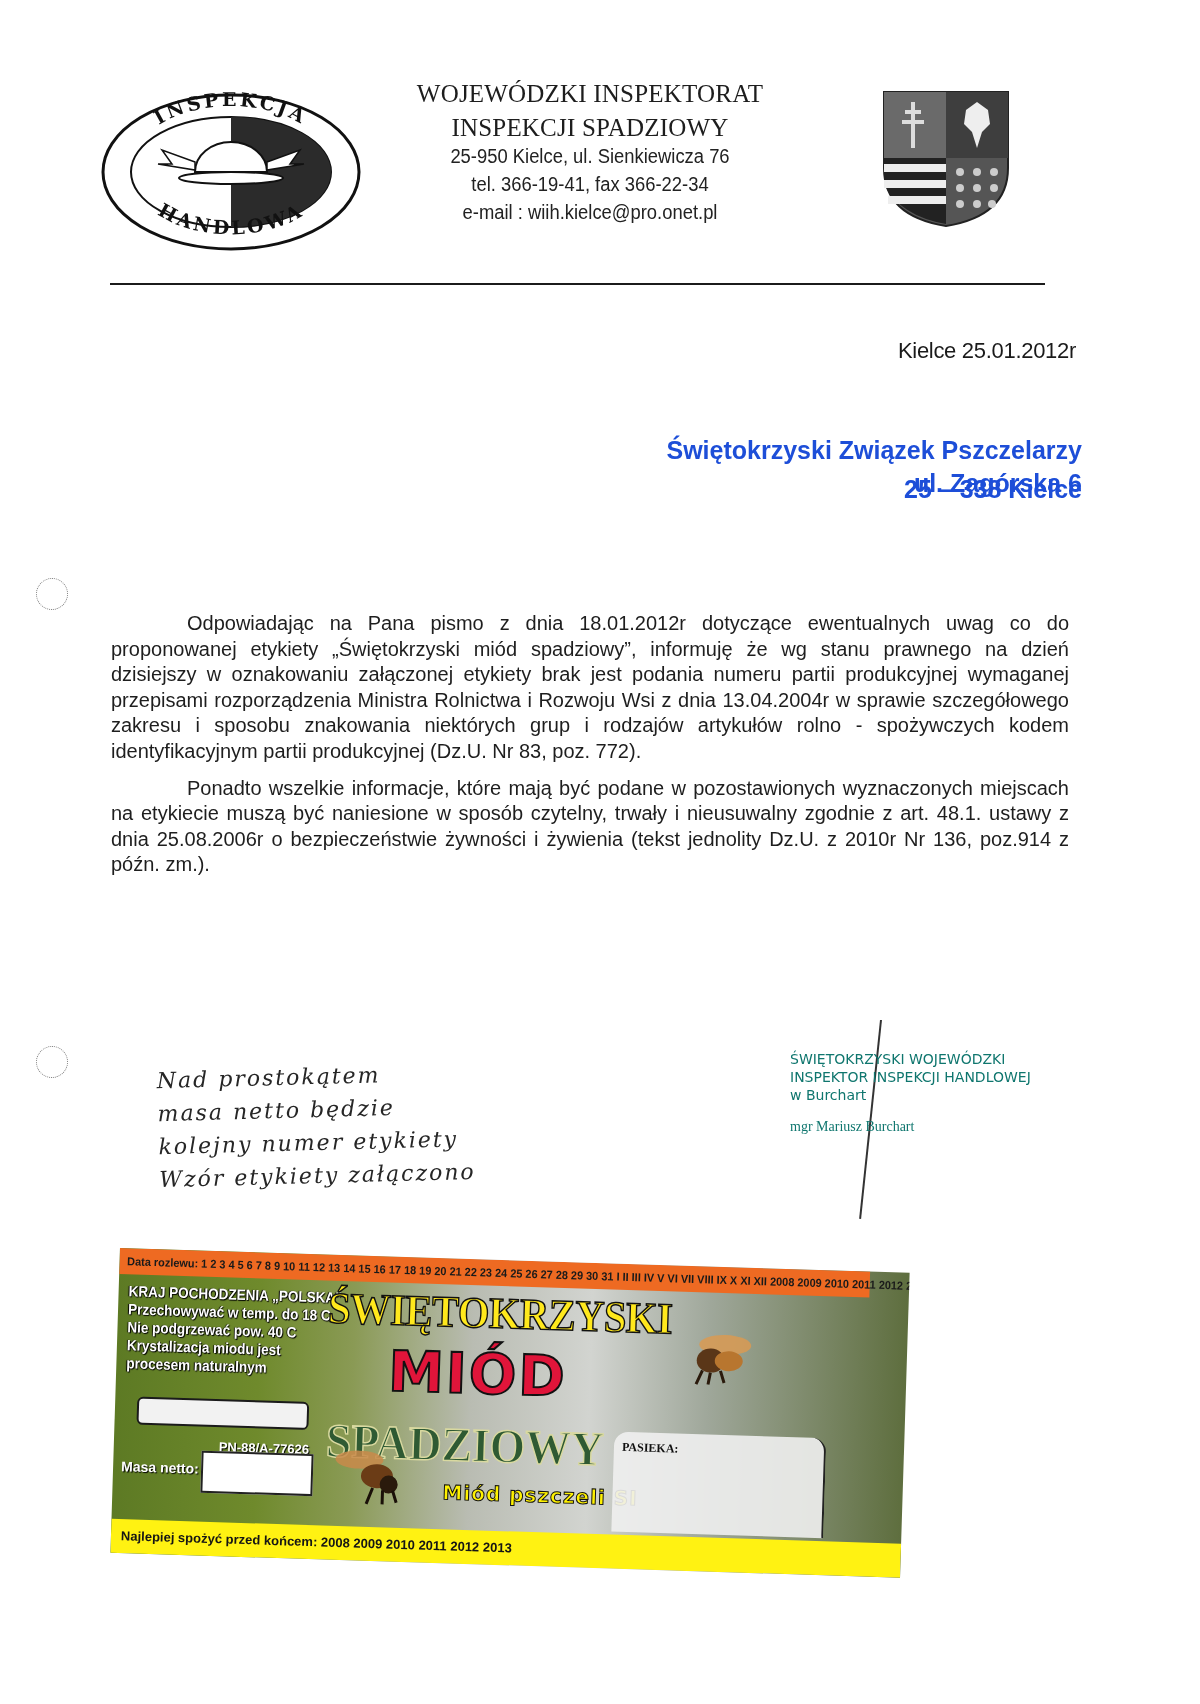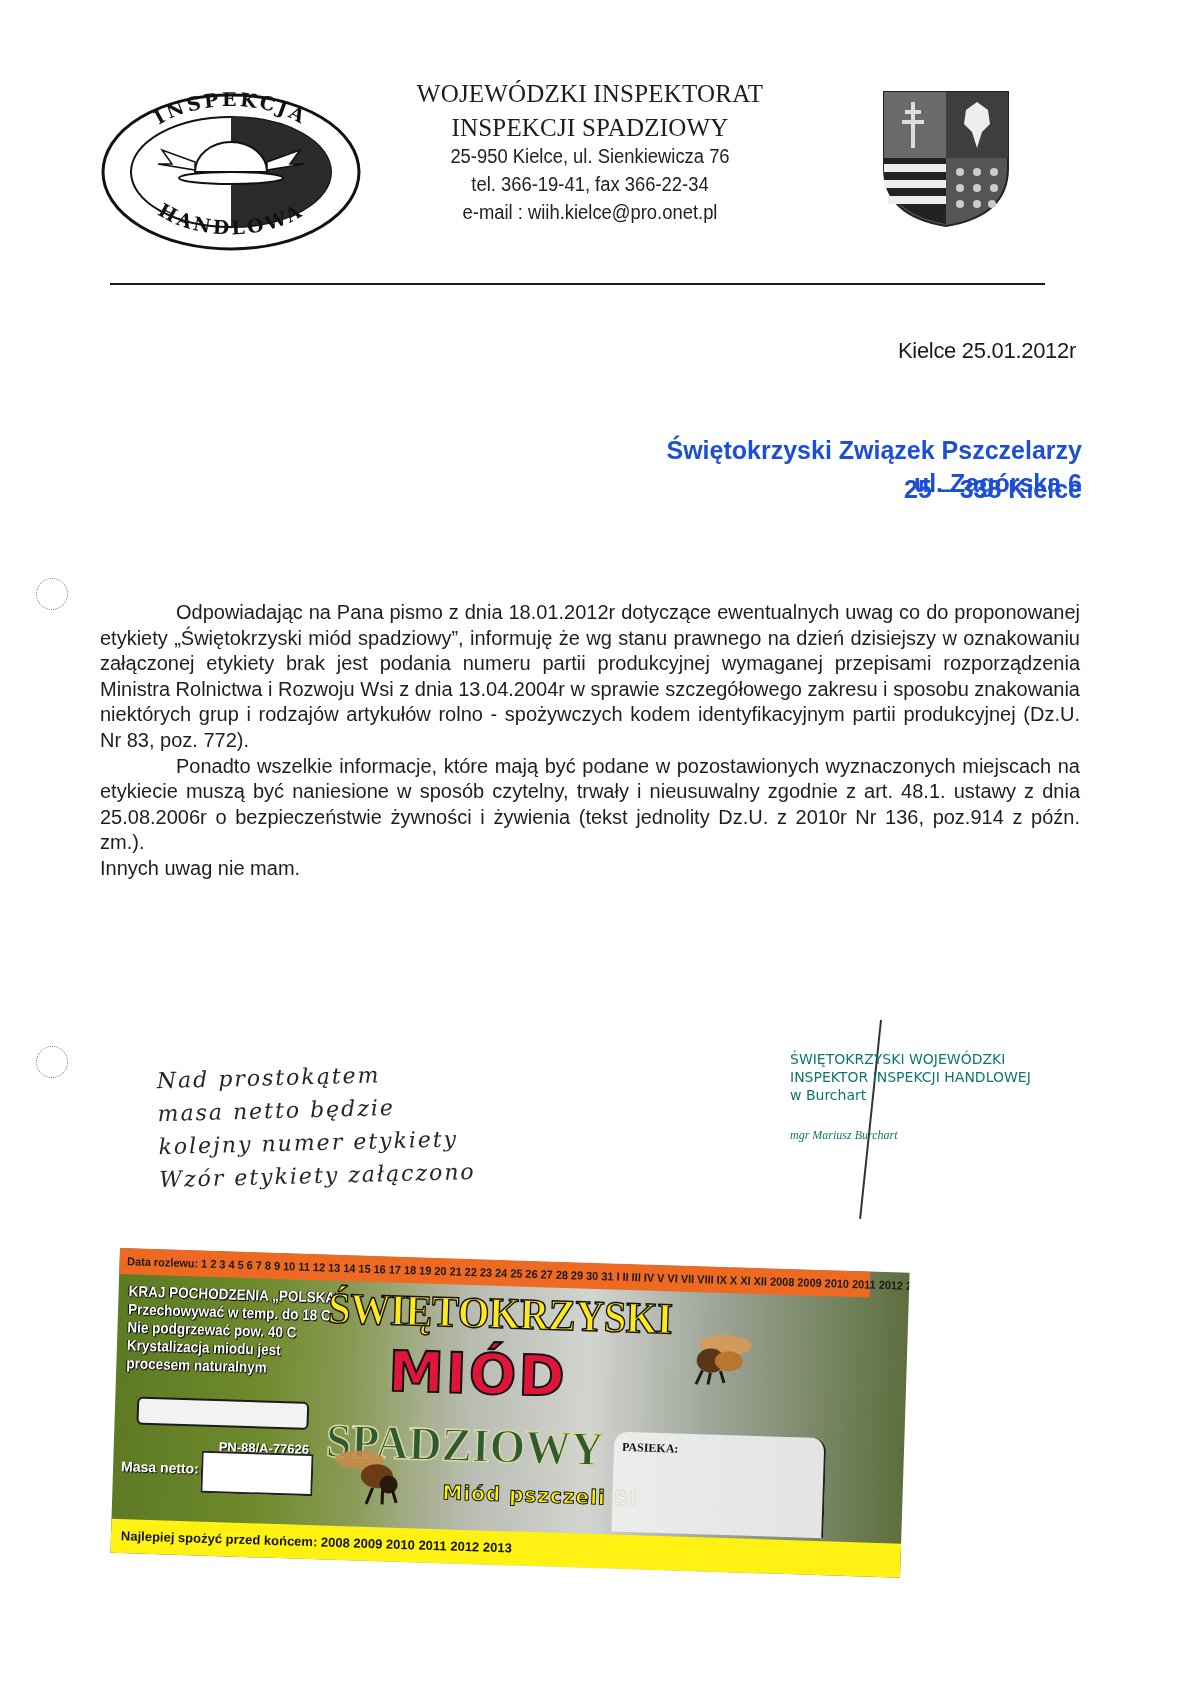--- a/index.html
+++ b/index.html
@@ -11,30 +11,30 @@
   .head-title { left: 330px; width: 520px; text-align: center; font-family: Liberation Serif, serif; font-size: 25px; letter-spacing: 0.2px; color: #1d1d1d; }
   .head-line { left: 330px; width: 520px; text-align: center; font-family: "Liberation Sans", sans-serif; font-size: 20px; color: #222; transform: scaleX(0.92); }
   .coat { left: 880px; top: 88px; width: 132px; height: 142px; }
   .rule { left: 110px; top: 283px; width: 935px; height: 2px; background: #1b1b1b; }
 
   .date { right: 124px; top: 310px; font-size: 22px; letter-spacing: -0.3px; margin-top: 28px; }
   .addr { right: 118px; text-align: right; font-weight: bold; font-size: 25px; color: #1d4ed8; }
 
   
   .body-text { left: 100px; top: 600px; width: 980px; font-size: 20px; line-height: 25.6px; color: #1e1e1e; text-align: justify; }
-  .body-text p { margin: 0; }
+  .body-text p { margin: 11px; }
   .indent { text-indent: 76px; }
   .stain { border: 1.5px dotted #777; border-radius: 50%; }
 
   
   .hand { left: 158px; top: 1060px; font-family: "DejaVu Serif", serif; font-style: italic; font-size: 22px; line-height: 33px; color: #262626; transform: rotate(-1.5deg); letter-spacing: 2px; }
 
   
   .stamp { left: 790px; top: 1050px; width: 250px; font-family: "DejaVu Sans", sans-serif; font-size: 14px; line-height: 18px; color: #0f766e; }
-  .stamp .name { font-family: "Liberation Serif", serif; font-style: italic; font-size: 12px; margin-top: 22px; }
+  .stamp .name { font-family: "Liberation Serif", serif; font-size: 14px; margin-top: 14px; }
   .sig-line { left: 880px; top: 1020px; width: 2px; height: 200px; background: #333; transform: rotate(6deg); transform-origin: top; }
 
   
   .label { left: 120px; top: 1248px; width: 790px; height: 305px; transform: rotate(1.8deg); transform-origin: left top; overflow: hidden;
            background: linear-gradient(90deg, #5d7a24 0%, #6f8a2c 18%, #8a9a55 30%, #b9bcb2 45%, #d2d4d0 60%, #9fa79a 75%, #5e6e3e 100%); }
   .label-strip-top { left: 0; top: 0; width: 100%; height: 26px; background: #ee6a22; color: #1a1a1a; font-weight: bold; font-size: 11.5px; line-height: 26px; white-space: nowrap; padding-left: 8px; box-sizing: border-box; transform: scaleX(0.95); transform-origin: left; }
   .label-strip-bottom { left: 0; bottom: 0; width: 100%; height: 34px; background: #fff212; color: #151515; font-weight: bold; font-size: 13px; line-height: 34px; padding-left: 10px; box-sizing: border-box; white-space: nowrap; }
   .label-info { left: 10px; top: 34px; color: #fff; font-weight: bold; font-size: 15px; line-height: 18px; text-shadow: 1px 1px 1px #000, -1px 0 1px #000; transform: scaleX(0.9); transform-origin: left; }
   .label-field-1 { left: 22px; top: 148px; width: 168px; height: 24px; background: #f2f2f2; border: 2px solid #1b1b1b; border-radius: 6px; }
   .label-pn { left: 105px; top: 188px; color: #fff; font-weight: bold; font-size: 13px; text-shadow: 1px 1px 1px #000; }
@@ -107,21 +107,20 @@
 <div class="abs addr" style="top:436px">Świętokrzyski Związek Pszczelarzy</div>
 <div class="abs addr" style="top:469px">ul. Zagórska  6</div>
 <div class="abs addr" style="top:475px">25 – 338 Kielce</div>
 
 <div class="abs stain" style="left:36px;top:578px;width:30px;height:30px;"></div>
 <div class="abs stain" style="left:36px;top:1046px;width:30px;height:30px;"></div>
 
 <div class="abs body-text">
   <p class="indent">Odpowiadając na Pana pismo z dnia 18.01.2012r dotyczące ewentualnych uwag co do proponowanej etykiety „Świętokrzyski miód spadziowy”, informuję że wg stanu prawnego na dzień dzisiejszy w oznakowaniu załączonej etykiety brak jest podania numeru partii produkcyjnej  wymaganej przepisami rozporządzenia Ministra Rolnictwa i Rozwoju Wsi z dnia 13.04.2004r w sprawie szczegółowego zakresu i sposobu znakowania niektórych grup i rodzajów artykułów rolno - spożywczych kodem identyfikacyjnym partii produkcyjnej (Dz.U. Nr 83, poz. 772).</p>
   <p class="indent">Ponadto wszelkie informacje, które mają być podane w pozostawionych wyznaczonych miejscach na etykiecie muszą być naniesione w sposób czytelny, trwały i nieusuwalny zgodnie z art. 48.1.  ustawy z dnia 25.08.2006r o bezpieczeństwie żywności i żywienia  (tekst jednolity Dz.U. z 2010r Nr 136, poz.914 z późn. zm.).</p>
-  <p style="text-align:left">Innych uwag nie mam.</p>
 </div>
 
 <div class="abs hand">
   <div>Nad prostokątem</div>
   <div>masa netto będzie</div>
   <div>kolejny numer etykiety</div>
   <div>Wzór etykiety załączono</div>
 </div>
 
 <div class="abs sig-line"></div>

